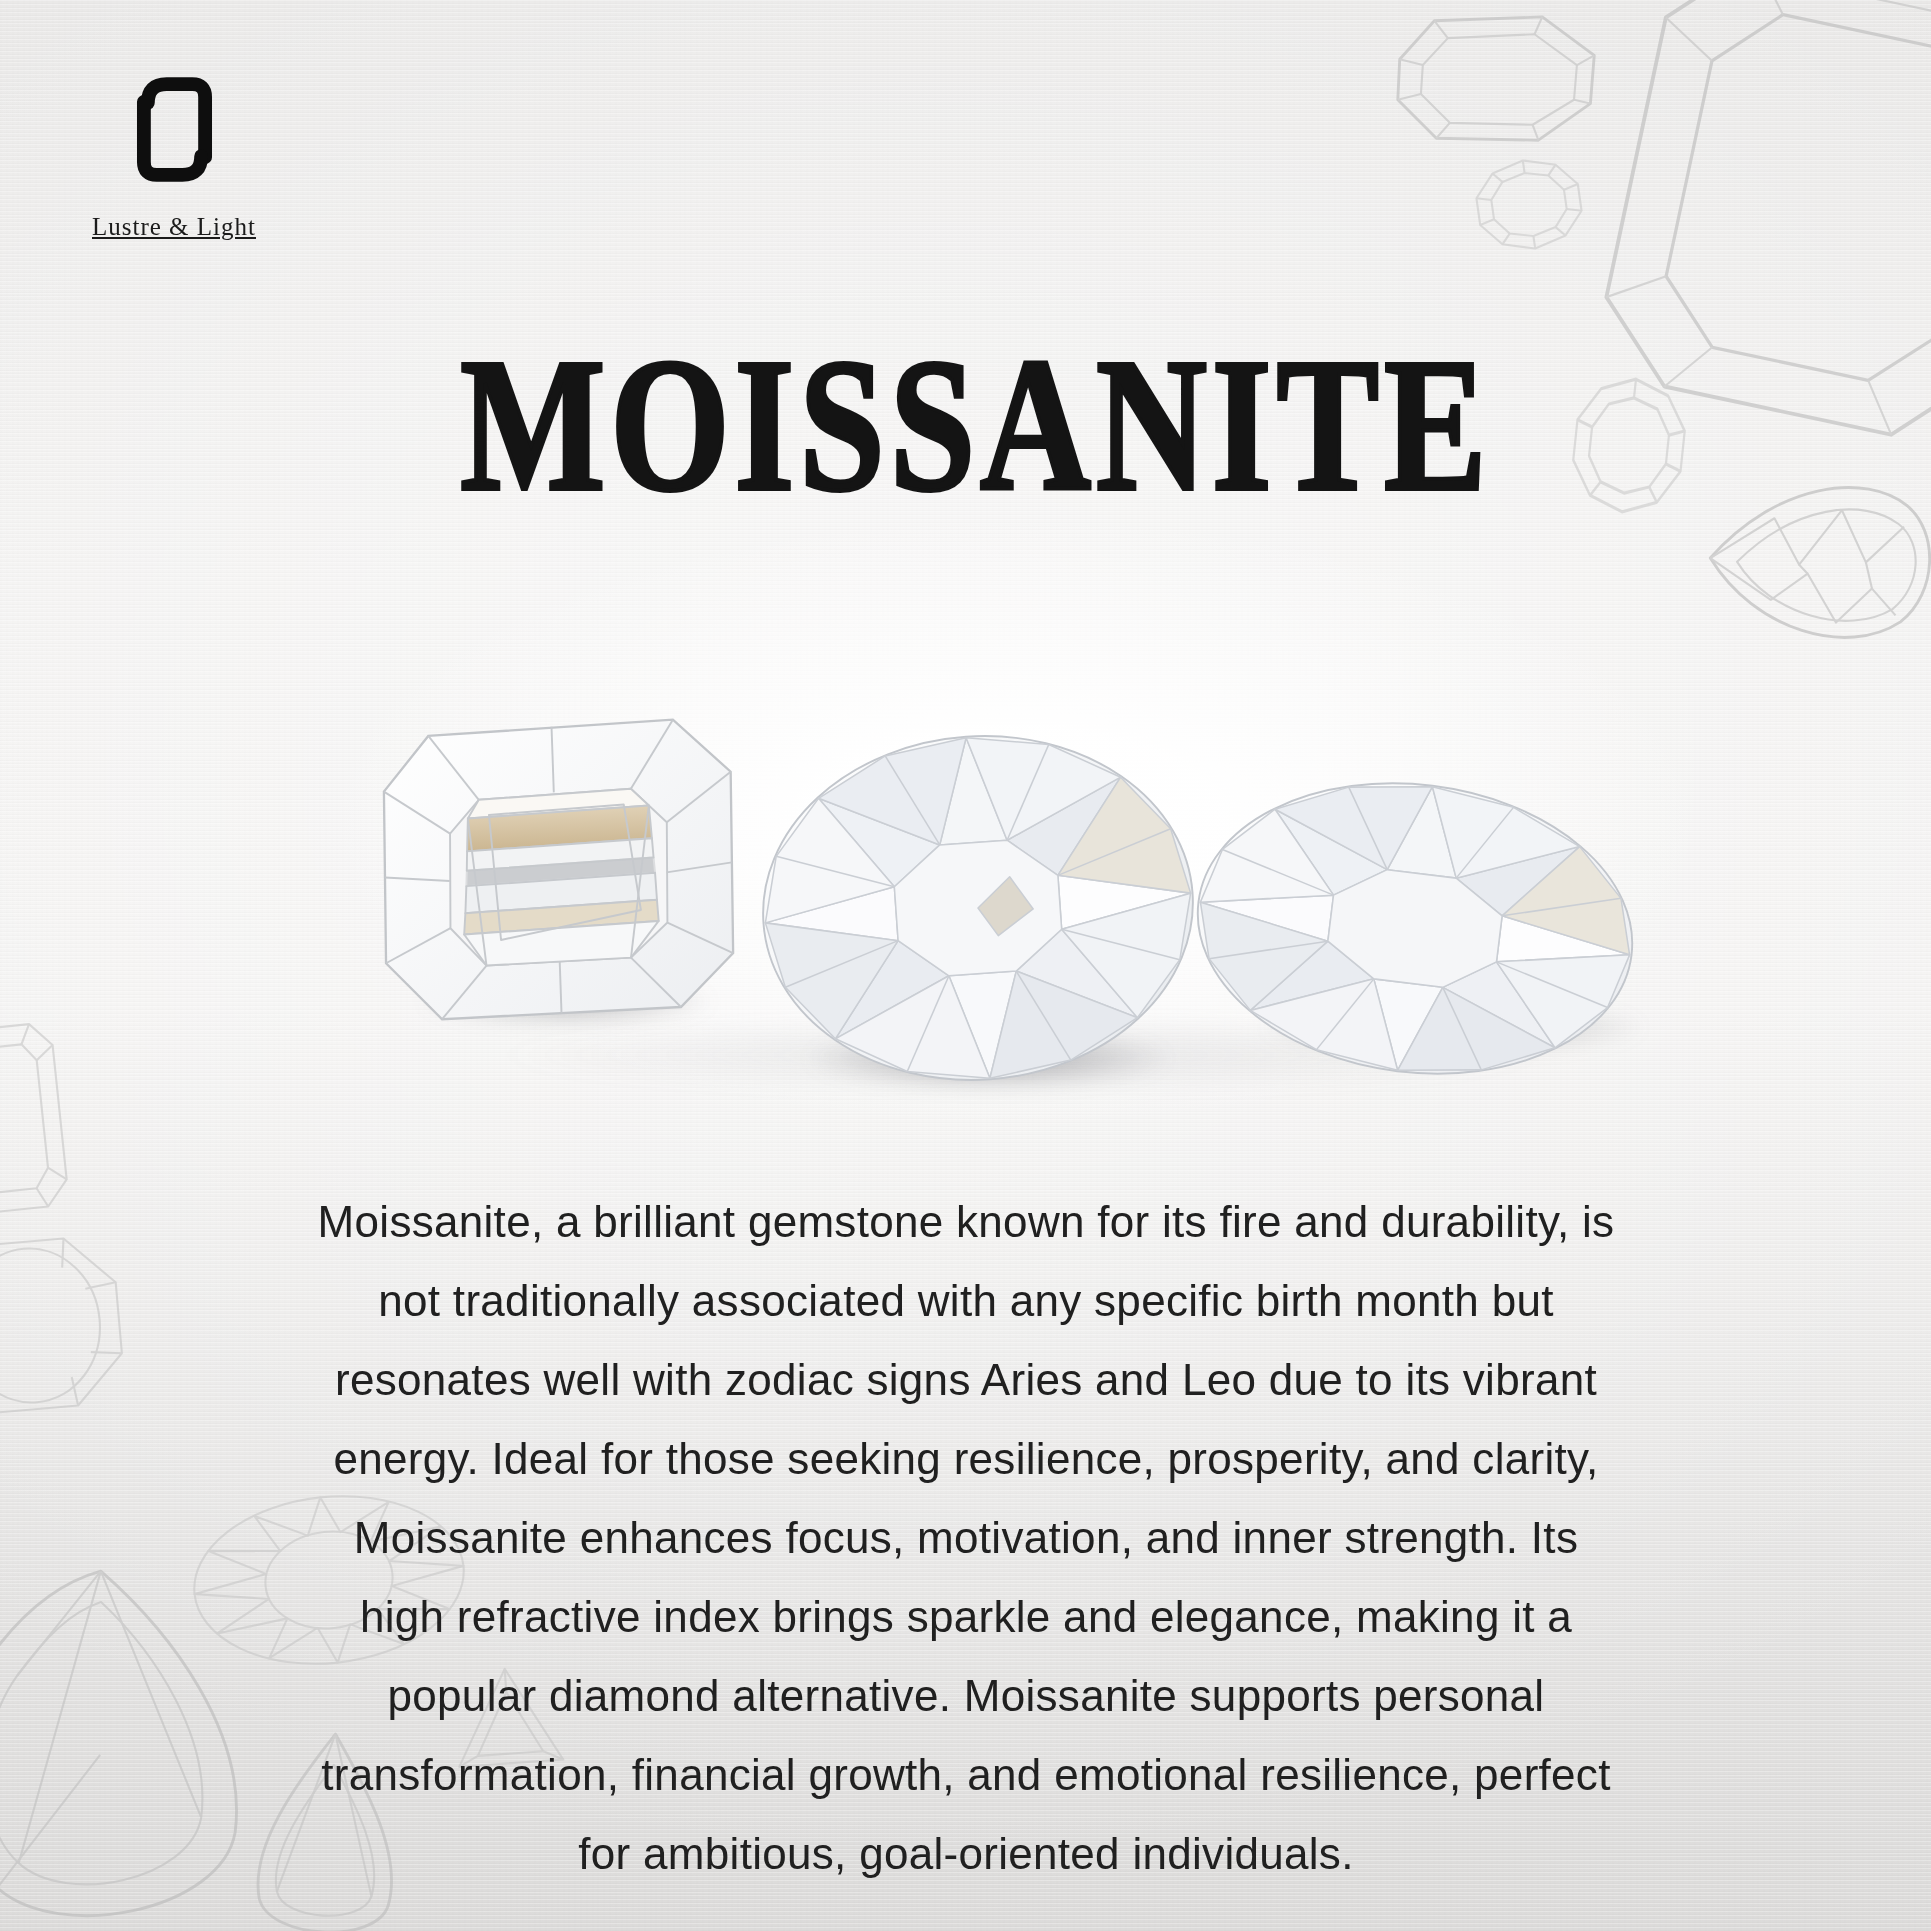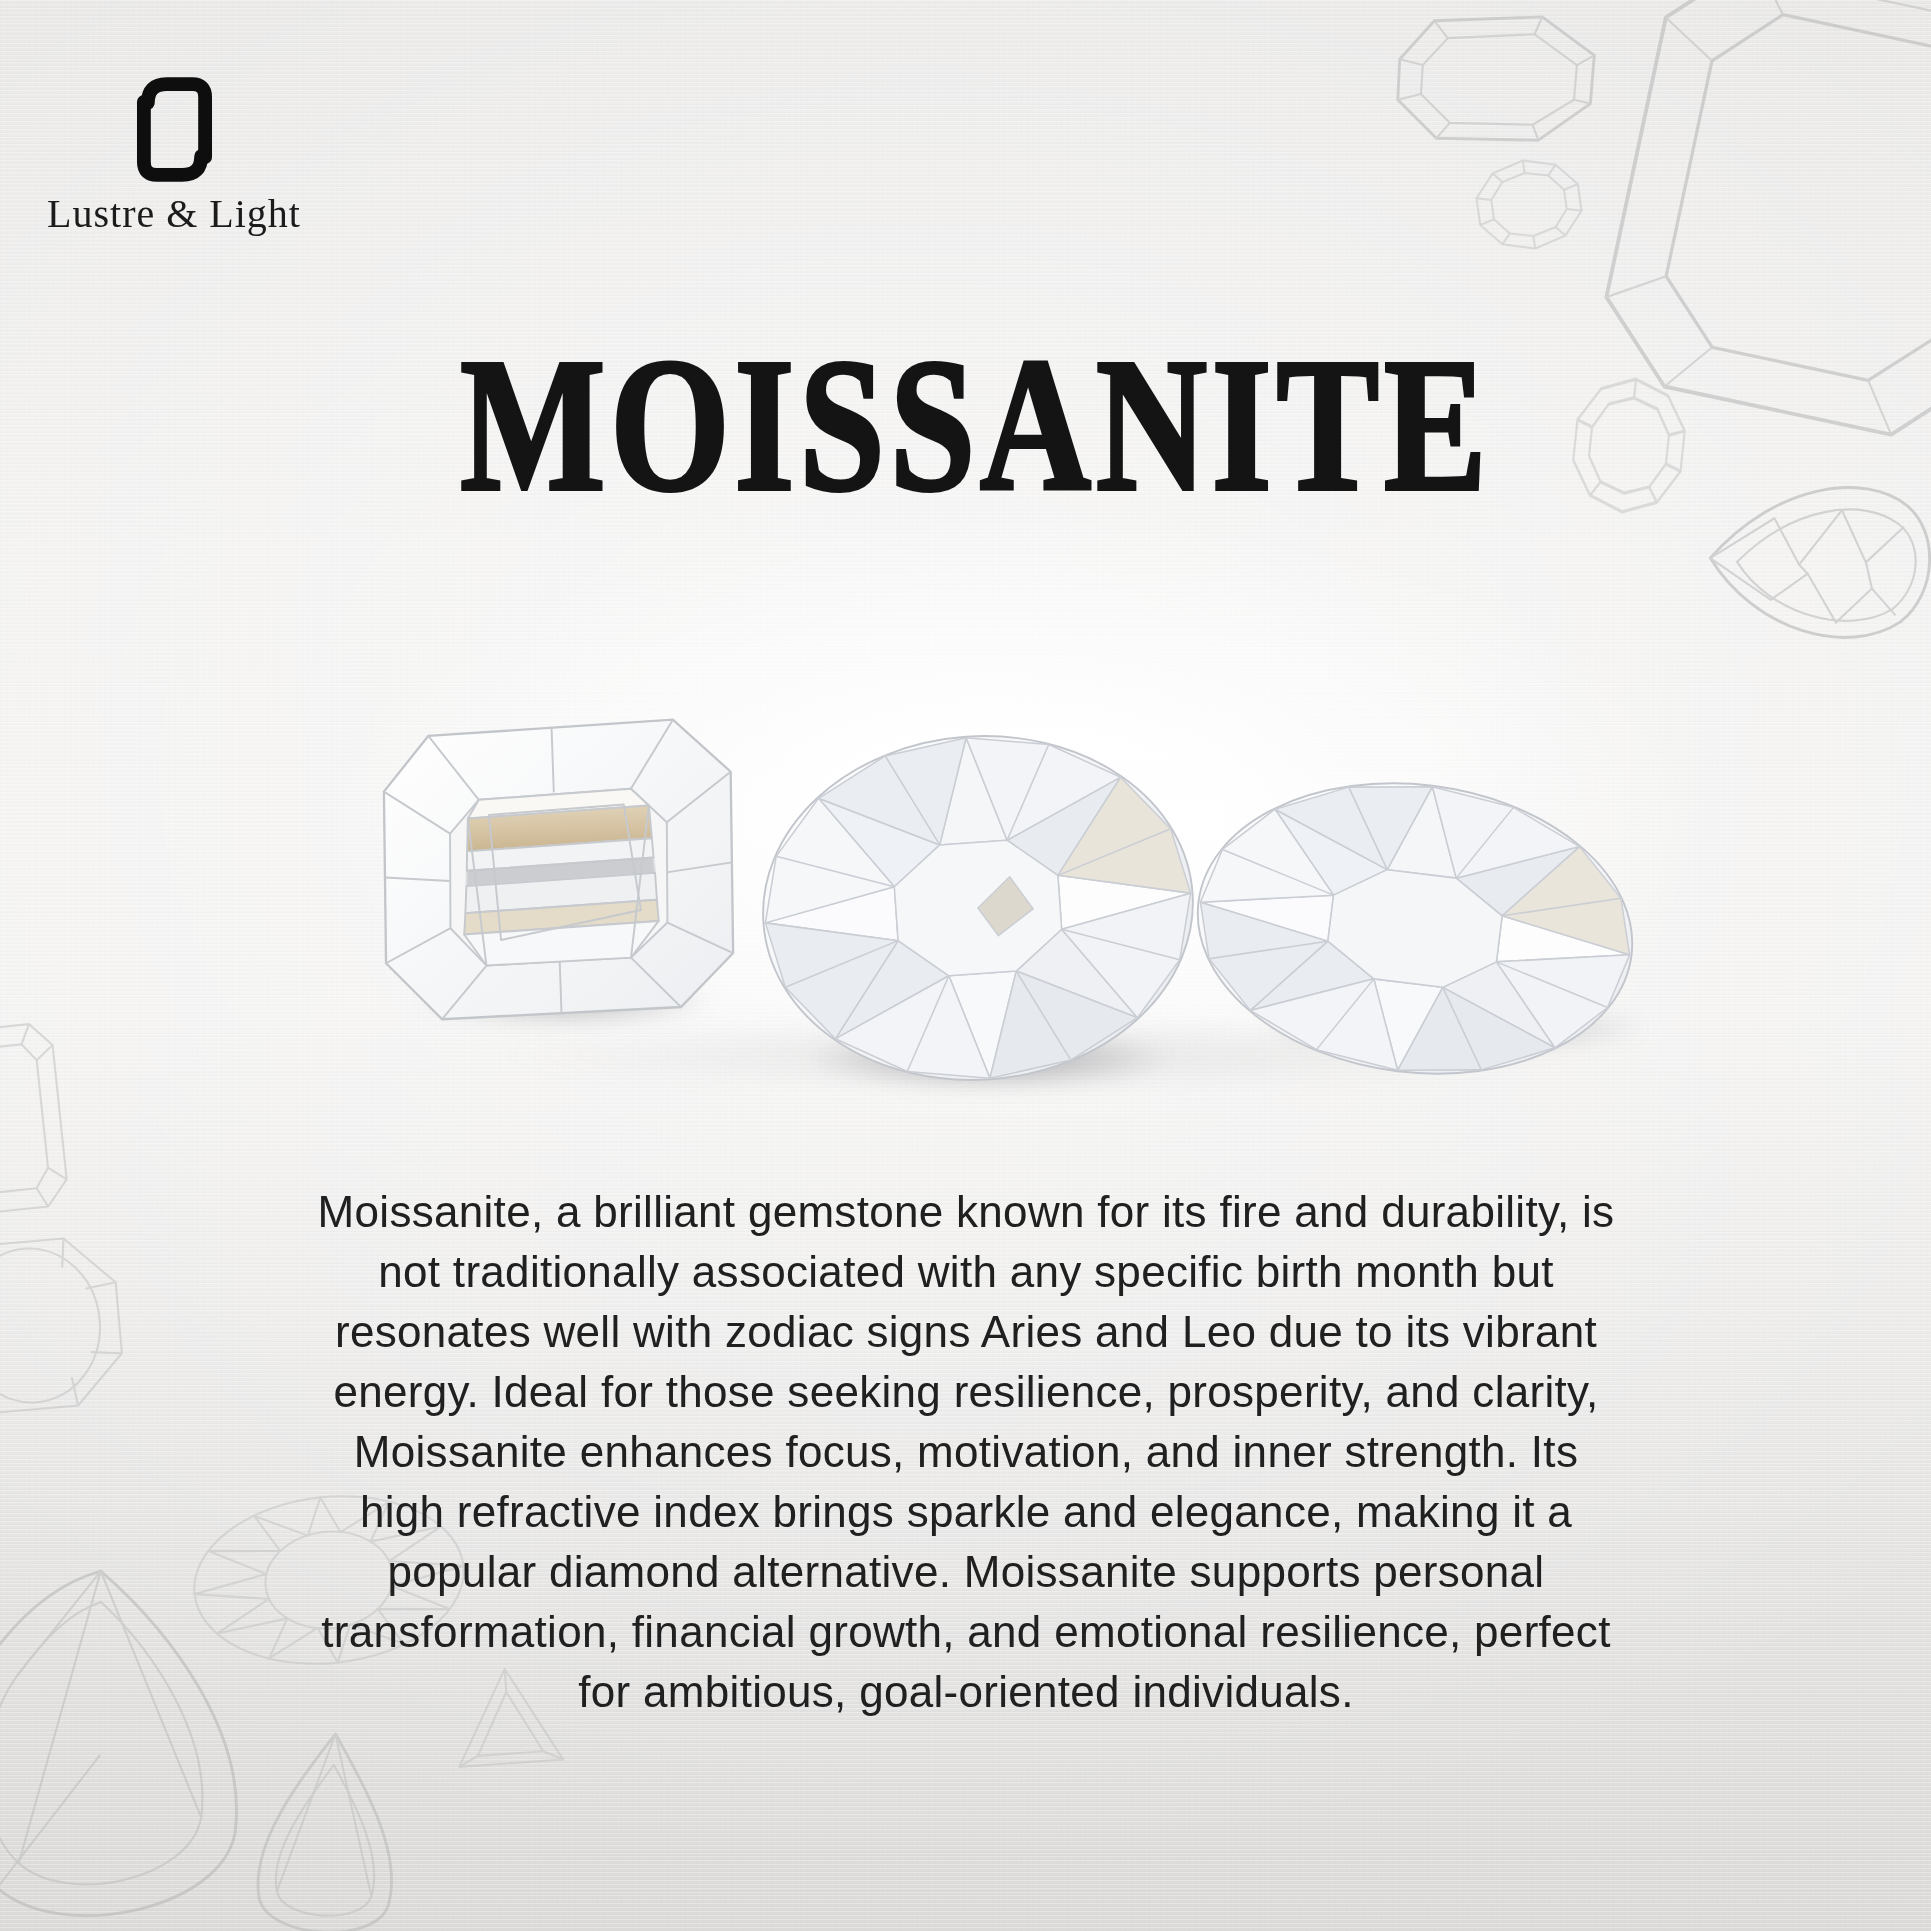--- a/index.html
+++ b/index.html
@@ -18,22 +18,22 @@
       repeating-linear-gradient(90deg, rgba(0,0,0,.012) 0 1.9px, rgba(0,0,0,0) 1.9px 5.8px);
   }
   .decor{position:absolute;pointer-events:none;}
   .decor svg{display:block;overflow:visible;}
   .sketch{fill:none;stroke:#b5b5b5;stroke-width:3;stroke-linejoin:round;stroke-linecap:round;}
   .sketch-thin{fill:none;stroke:#bdbdbd;stroke-width:2.2;stroke-linejoin:round;}
 
   .brand{position:absolute;left:39px;top:75px;width:270px;text-align:center;}
   .brand .mark{display:block;margin:0 auto;}
   .brand-name{
-    margin-top:6px;font-family:"Liberation Serif", serif;font-size:40px;
-    letter-spacing:1px;color:#1b1b1b;white-space:nowrap;
+    margin-top:29px;font-family:"Liberation Serif", serif;font-size:25px;
+    letter-spacing:1px;color:#1b1b1b;white-space:nowrap;text-decoration:underline;
   }
 
   .title-wrap{position:absolute;left:10px;top:330px;width:1931px;text-align:center;}
   .title{
     display:inline-block;margin:0;font-family:"Liberation Serif", serif;
     font-weight:700;font-size:183px;line-height:183px;letter-spacing:5.8px;
     color:#141414;-webkit-text-stroke:3.9px #141414;
     transform:scale(.84,1.04);transform-origin:center top;white-space:nowrap;
   }
 
@@ -45,21 +45,21 @@
   .gem{position:absolute;}
   .gem svg{display:block;}
   .contact-shadow{position:absolute;border-radius:50%;filter:blur(8.7px);}
   .sh-band{left:319px;top:1002px;width:1410px;height:106px;background:radial-gradient(closest-side,rgba(120,120,126,.14),rgba(0,0,0,0) 75%);}
   .sh-1{left:359px;top:966px;width:415px;height:71px;background:radial-gradient(closest-side,rgba(98,98,104,.40),rgba(0,0,0,0) 72%);}
   .sh-2{left:732px;top:1014px;width:512px;height:89px;background:radial-gradient(closest-side,rgba(90,90,97,.45),rgba(0,0,0,0) 72%);}
   .sh-3{left:1183px;top:987px;width:541px;height:81px;background:radial-gradient(closest-side,rgba(100,100,106,.38),rgba(0,0,0,0) 72%);}
 
   .description{
     position:absolute;left:97px;top:1182px;width:1738px;margin:0;
-    font-size:44px;line-height:60px;letter-spacing:0.3px;color:#202020;
+    font-size:44px;line-height:79px;letter-spacing:0.3px;color:#202020;
     text-align:center;white-space:pre-line;
   }
 
   .facet{stroke:#caced4;stroke-width:1.6;stroke-linejoin:round;}
   .step{stroke:#c6c9cd;stroke-width:2;stroke-linejoin:round;}
 </style>
 </head>
 <body>
 
 <div class="canvas">

